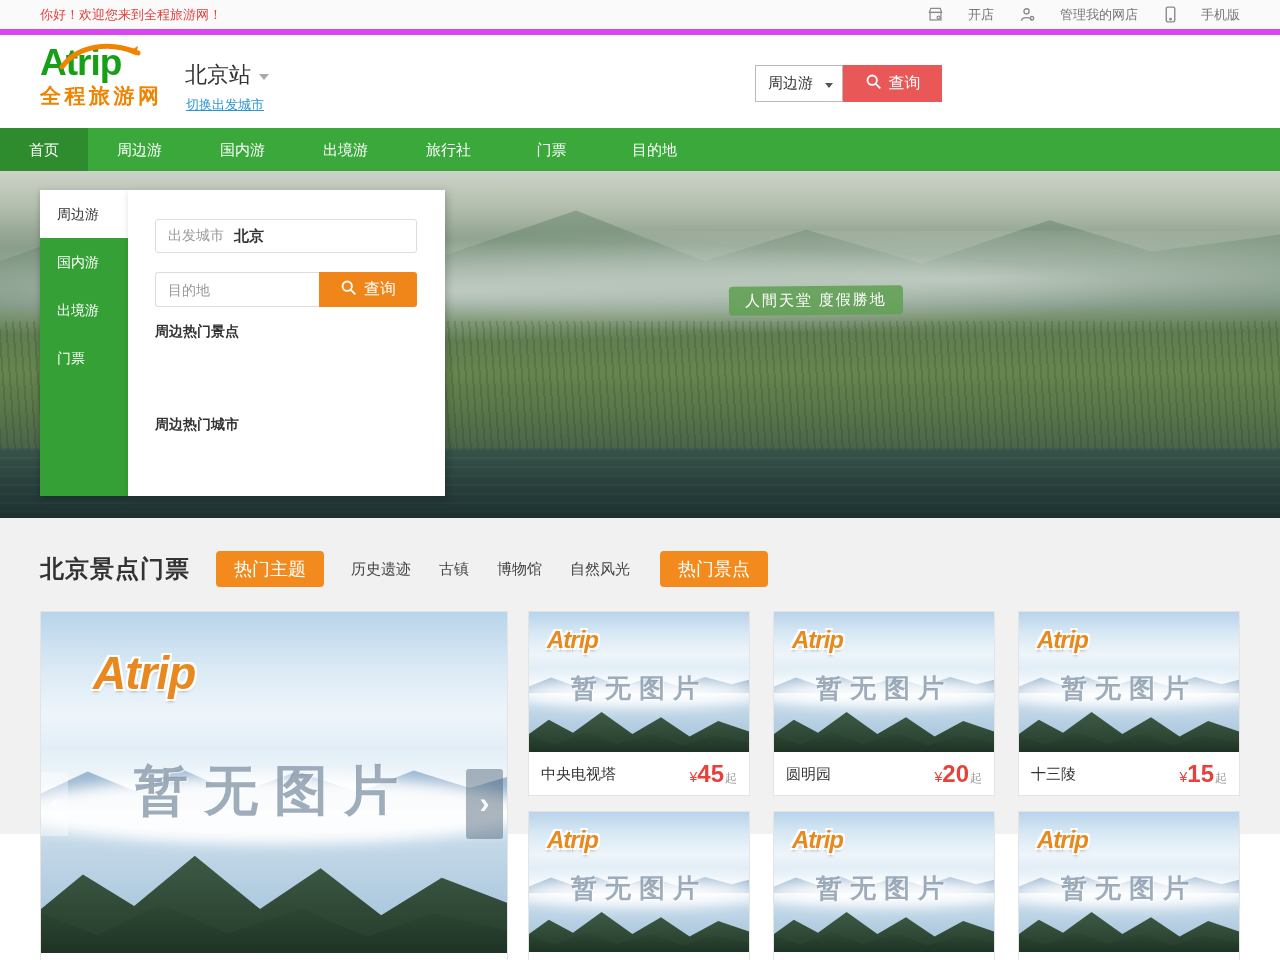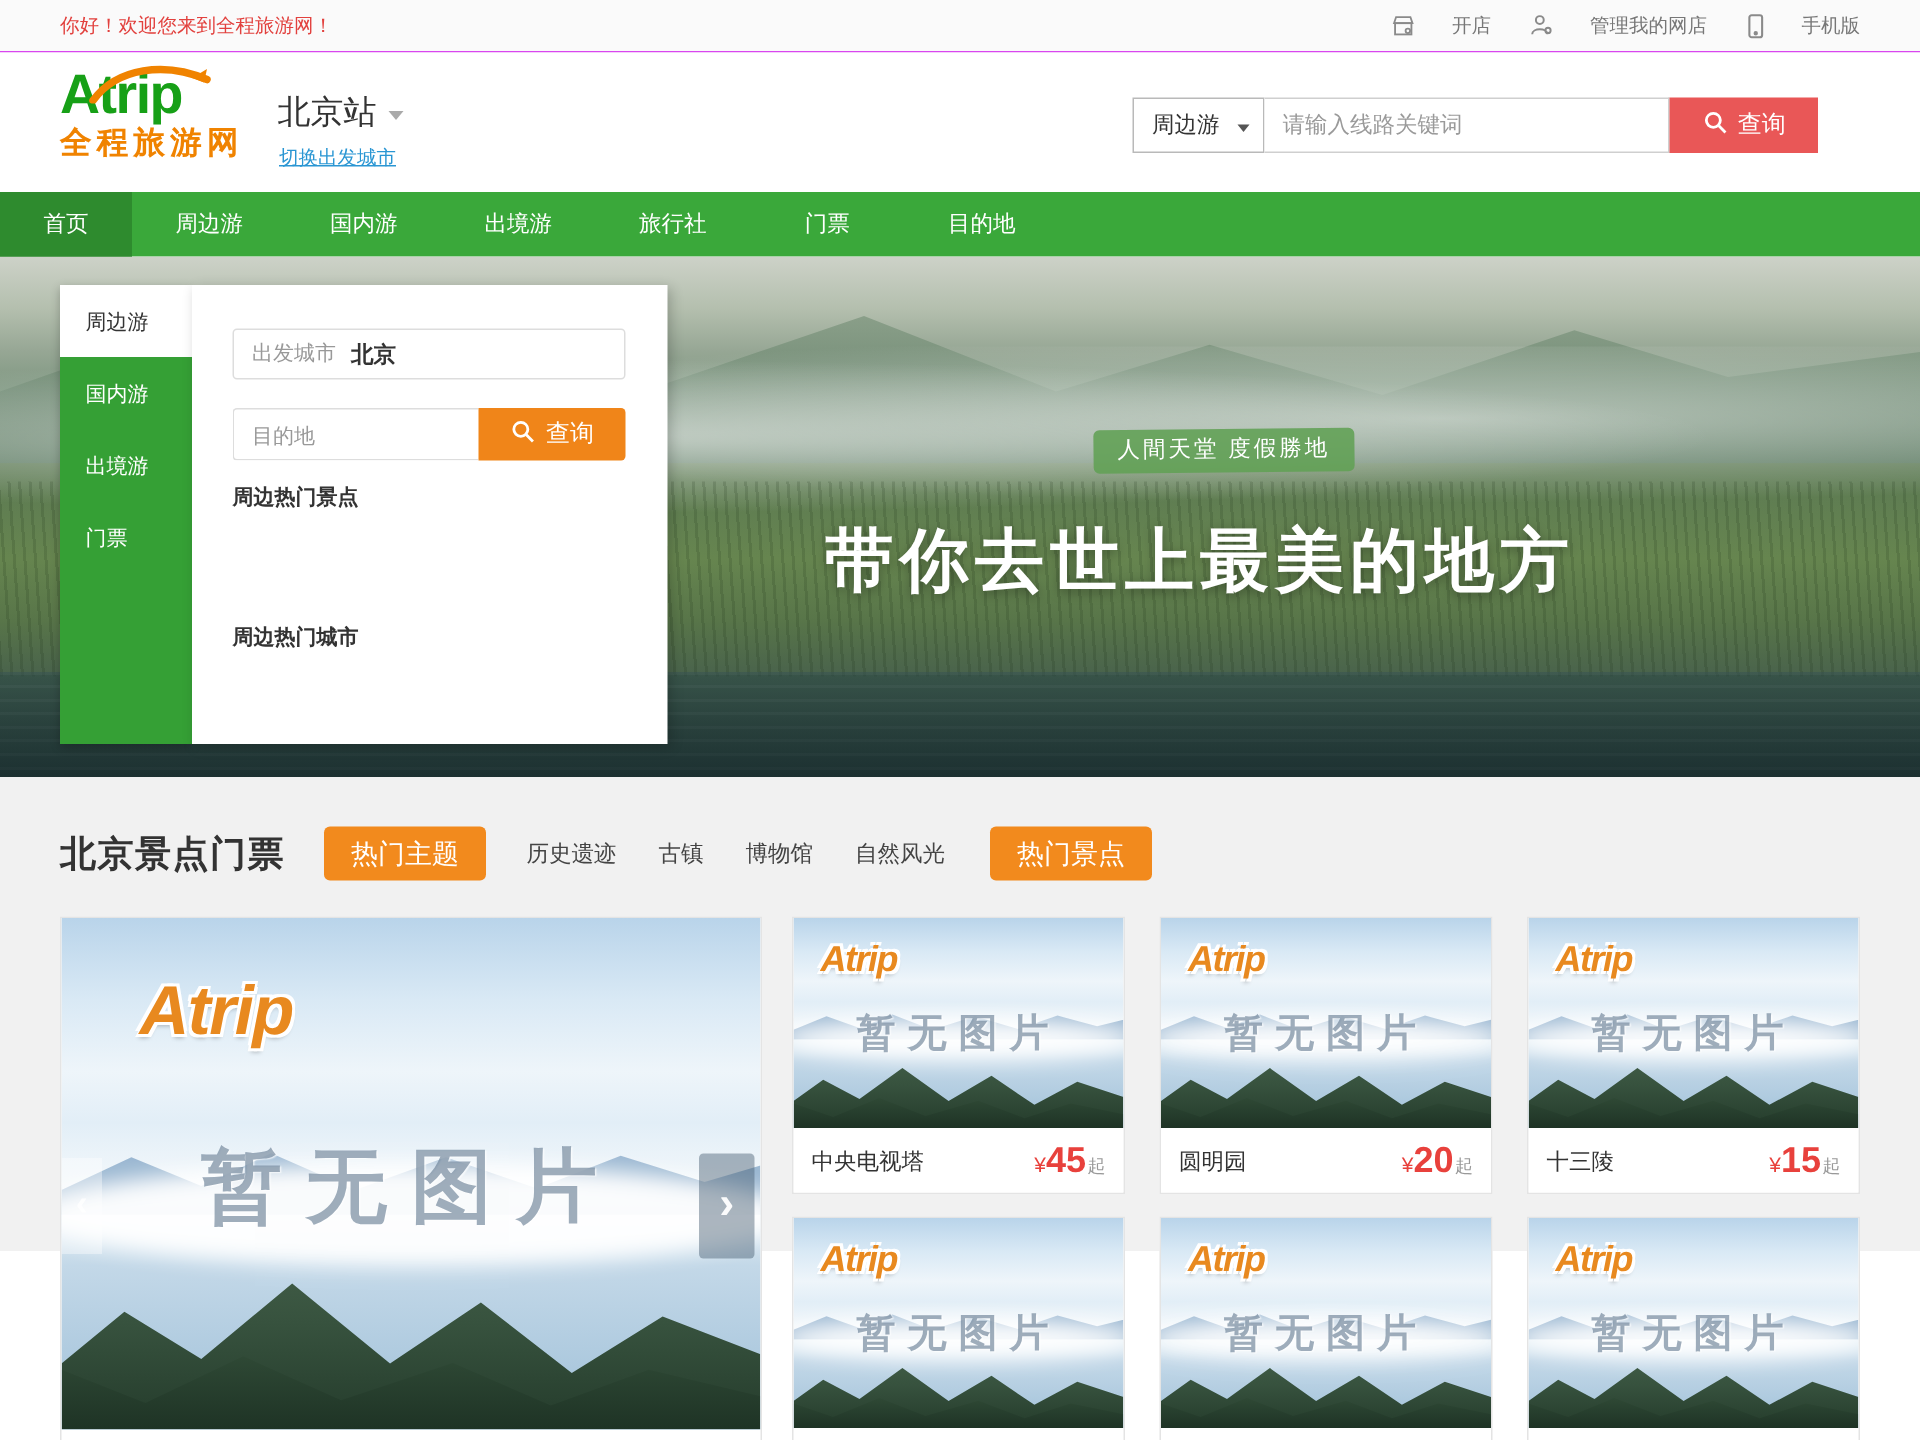--- a/index.html
+++ b/index.html
@@ -1,21 +1,21 @@
 <!DOCTYPE html>
 <html><head>
 <meta charset="utf-8">
 <style>
   * { box-sizing: border-box; margin: 0; padding: 0; }
   html,body { width:1280px; height:960px; overflow:hidden; }
   body { font-family:"Liberation Sans","DejaVu Sans",sans-serif; background:#fff; }
   .page { position:relative; width:1280px; height:960px; overflow:hidden; }
 
   
-  .topbar { height:35px; background:#fafafa; border-bottom:1px solid #d946ef;
+  .topbar { height:35px; background:#fafafa; border-bottom:6px solid #d946ef;
             display:flex; align-items:center; justify-content:space-between; padding:0 40px; }
   .welcome { color:#e2413e; font-size:13px; }
   .top-links { display:flex; align-items:center; gap:26px; }
   .top-link { display:flex; align-items:center; gap:24px; color:#777; font-size:13px; cursor:pointer; }
   .top-link svg { display:block; }
 
   
   .header { position:relative; height:93px; background:#fff; }
   .logo { position:absolute; left:40px; top:8px; width:140px; }
   .logo-word { position:relative; font-size:37px; font-weight:bold; color:#17a017; line-height:40px; letter-spacing:-1px; }
@@ -187,21 +187,20 @@
       <span>北京站</span>
       <span class="caret-down"></span>
     </div>
     <a class="switch-city">切换出发城市</a>
 
     <div class="search">
       <div class="sel">
         <span>周边游</span>
         <span class="caret-down"></span>
       </div>
-      <input type="text" placeholder="请输入线路关键词" style="">
       <button class="btn-red">
         <span>
           <svg width="17" height="17" viewBox="0 0 20 20" fill="none" stroke="#fff" stroke-width="2.2">
             <circle cx="8.5" cy="8.5" r="5.5"></circle>
               <path d="M12.8 12.8 L18 18"></path>
           </svg>
         </span>
         <span>查询</span>
       </button>
     </div>
@@ -247,21 +246,20 @@
             </svg>
           </span>
           <span>查询</span>
         </button>
       </div>
       <div class="panel-head" style="top:133px;">周边热门景点</div>
       <div class="panel-head" style="top:226px;">周边热门城市</div>
     </div>
 
     <div class="hero-badge">人間天堂 度假勝地</div>
-    <div class="hero-title">带你去世上最美的地方</div>
   </div>
 
   <div class="content">
     <div class="section-head">
       <div class="section-title">北京景点门票</div>
       <div class="pill left">热门主题</div>
       <div class="plain-tabs">
         <div class="plain-tab">历史遗迹</div>
         <div class="plain-tab">古镇</div>
         <div class="plain-tab">博物馆</div>

